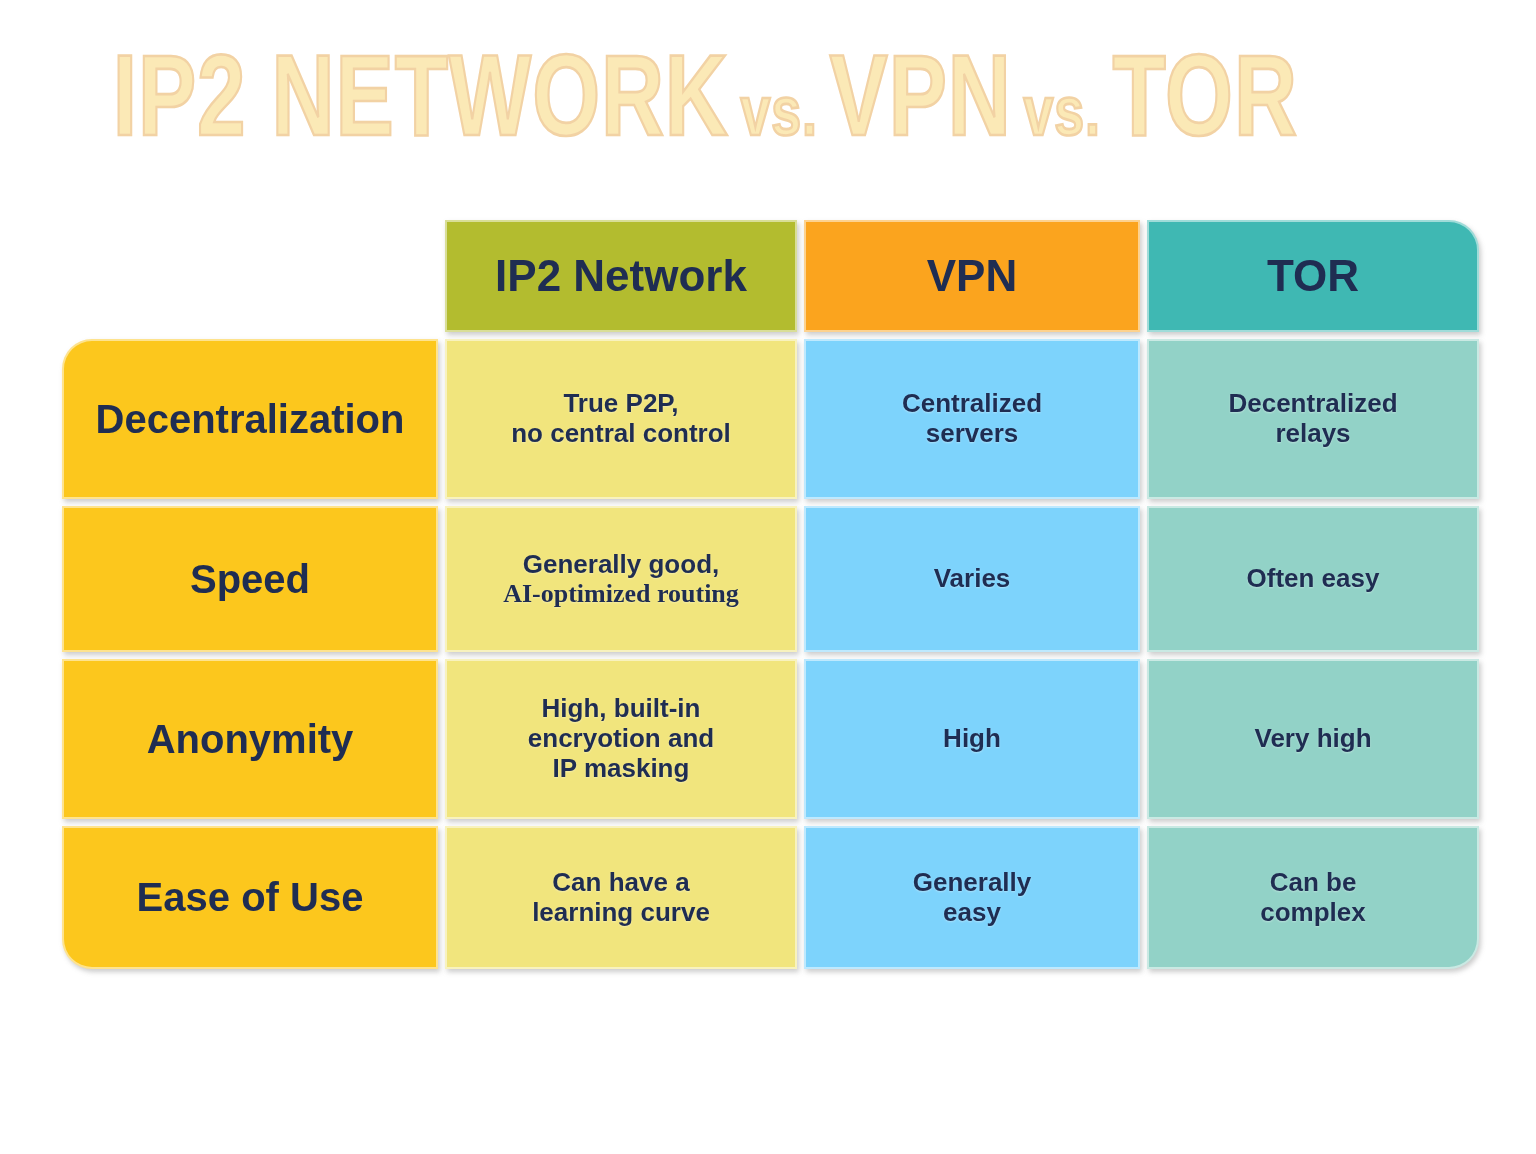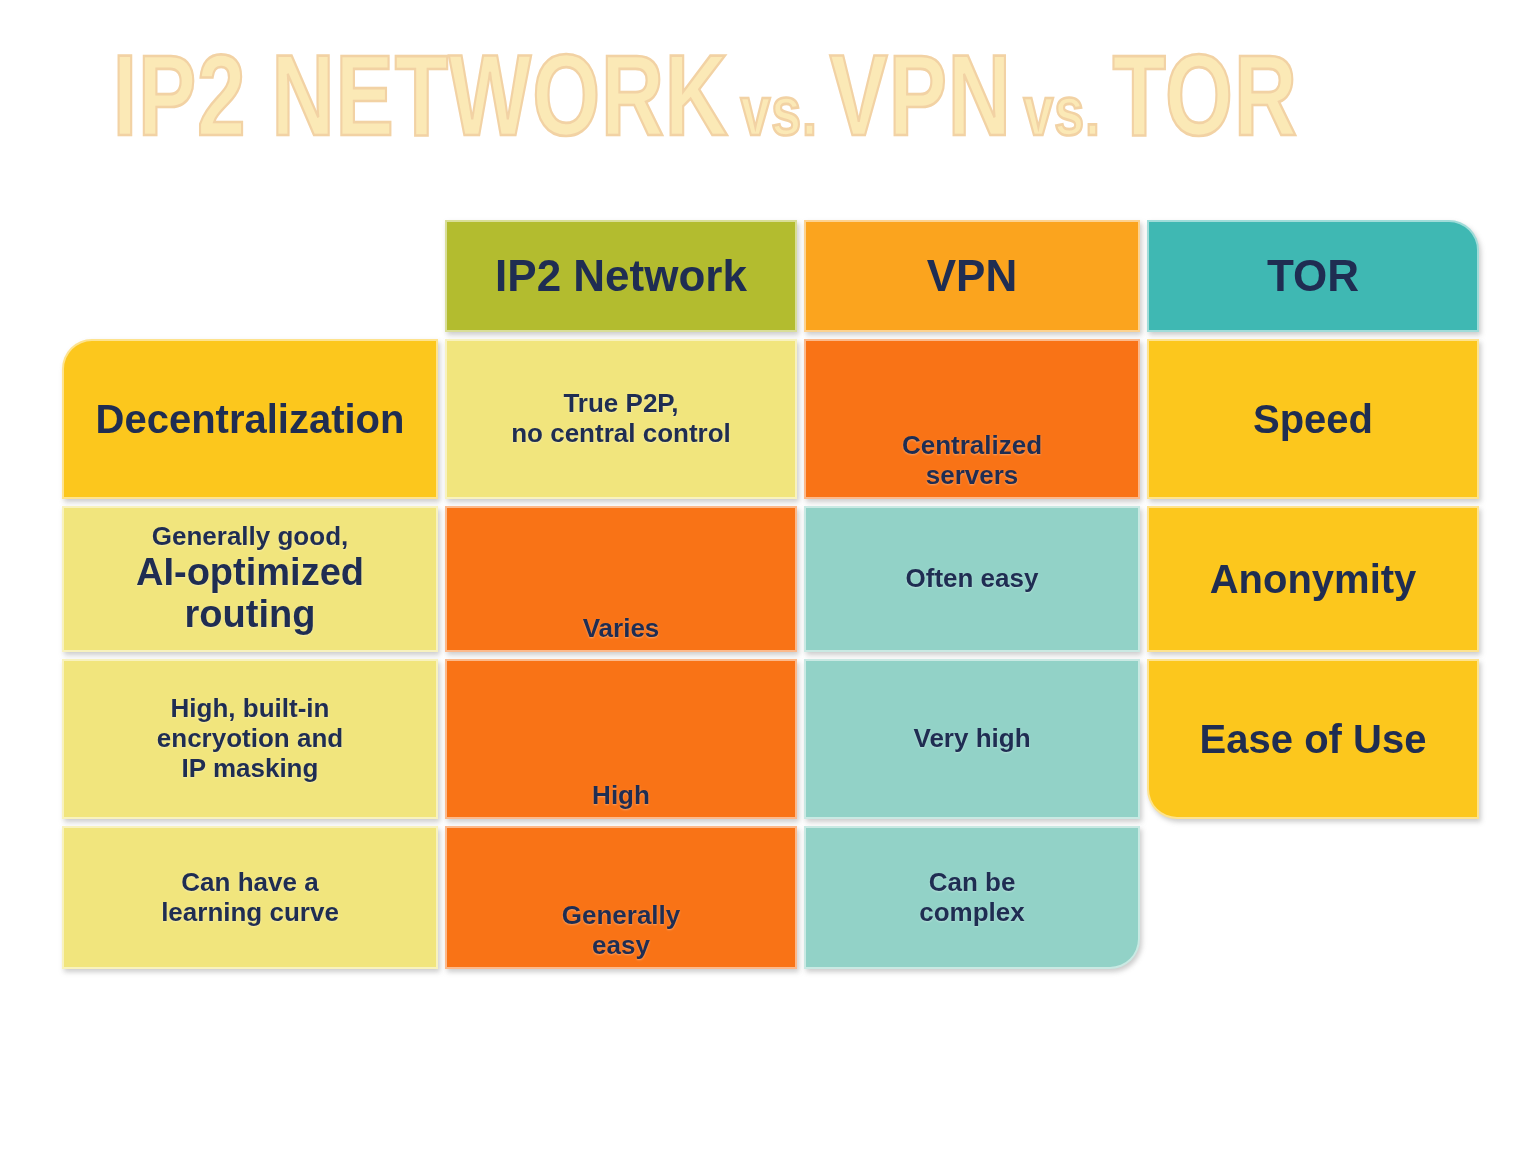--- a/index.html
+++ b/index.html
@@ -85,36 +85,37 @@
   .rowlabel {
     background: #fcc71d;
     font-size: 40px;
     font-weight: bold;
     align-items: center;
   }
   .rl-first { border-top-left-radius: 30px; }
   .rl-last  { border-bottom-left-radius: 30px; }
 
   .c-ip2 { background: #f1e57d; }
-  .c-vpn { background: #f97316; justify-content: flex-end; }
+  .c-vpn { background: #7dd3fc; }
   .c-tor { background: #92d2c7; }
   .c-tor-last { border-bottom-right-radius: 30px; }
 
   .cell-text {
     white-space: pre-line;
     font-size: 26px;
     font-weight: bold;
     line-height: 1.15;
     text-shadow: 0 1px 2px rgba(255,255,255,0.35);
   }
   .cell-sub {
-    font-size: 38px;
+    font-size: 26px;
     font-weight: bold;
     line-height: 1.1;
     text-shadow: 0 1px 2px rgba(255,255,255,0.35);
+    font-family: Liberation Serif, serif;
   }
 </style>
 </head>
 <body>
 
 <div class="stage">
 
   <div class="title-wrap">
     <h1 class="title"><span class="t-main">IP2 NETWORK</span><span class="t-vs">vs.</span><span class="t-main">VPN</span><span class="t-vs">vs.</span><span class="t-main">TOR</span></h1>
   </div>
@@ -136,20 +137,24 @@
       <span>Decentralization</span>
     </div>
     <div class="cell c-ip2">
       <span class="cell-text">True P2P,
 no central control</span>
     </div>
     <div class="cell c-vpn">
       <span class="cell-text">Centralized
 servers</span>
     </div>
+    <div class="cell c-tor">
+      <span class="cell-text">Decentralized
+relays</span>
+    </div>
 
     <div class="cell rowlabel">
       <span>Speed</span>
     </div>
     <div class="cell c-ip2">
       <span class="cell-text">Generally good,</span>
       <span class="cell-sub">AI-optimized routing</span>
     </div>
     <div class="cell c-vpn">
       <span class="cell-text">Varies</span>

